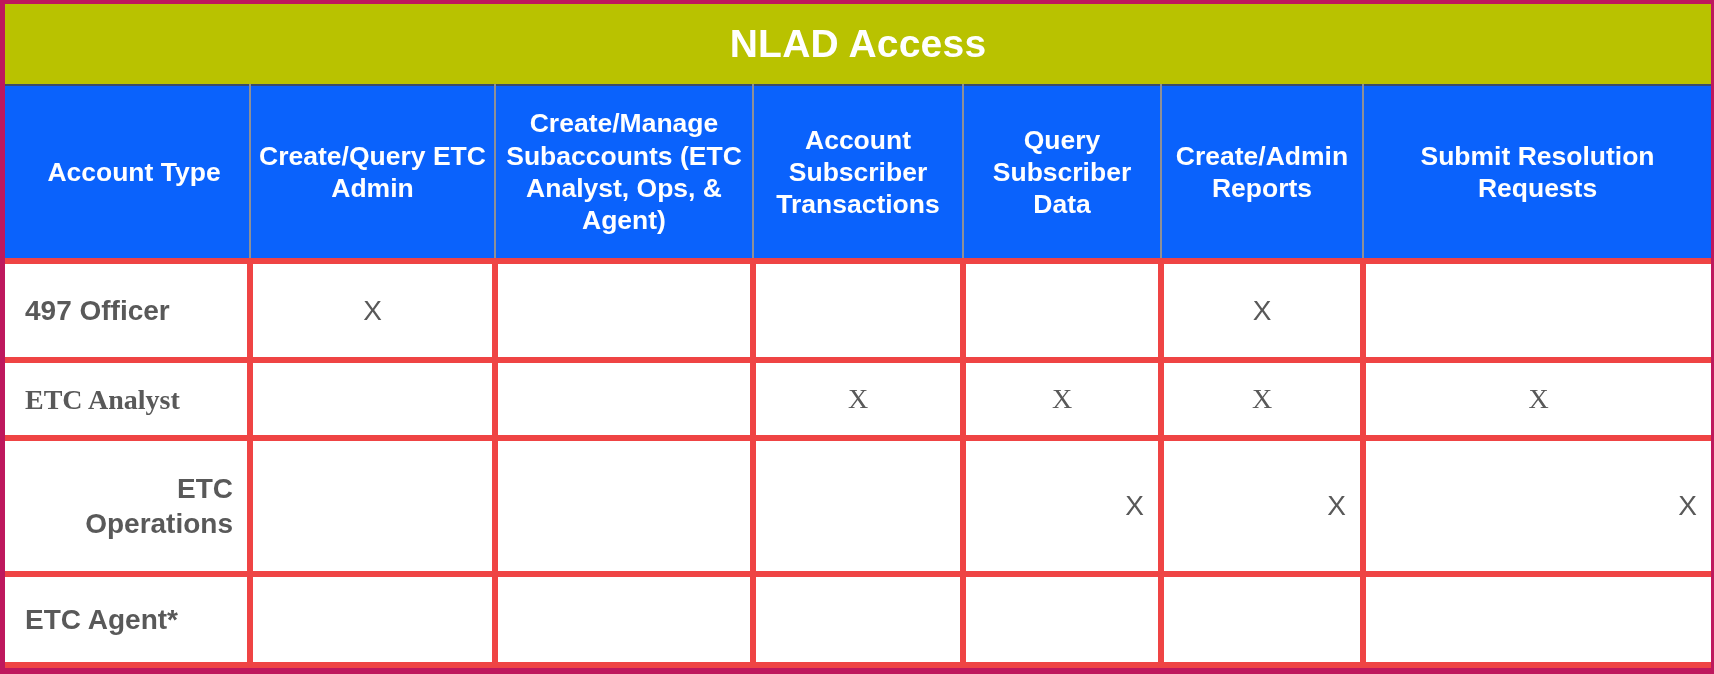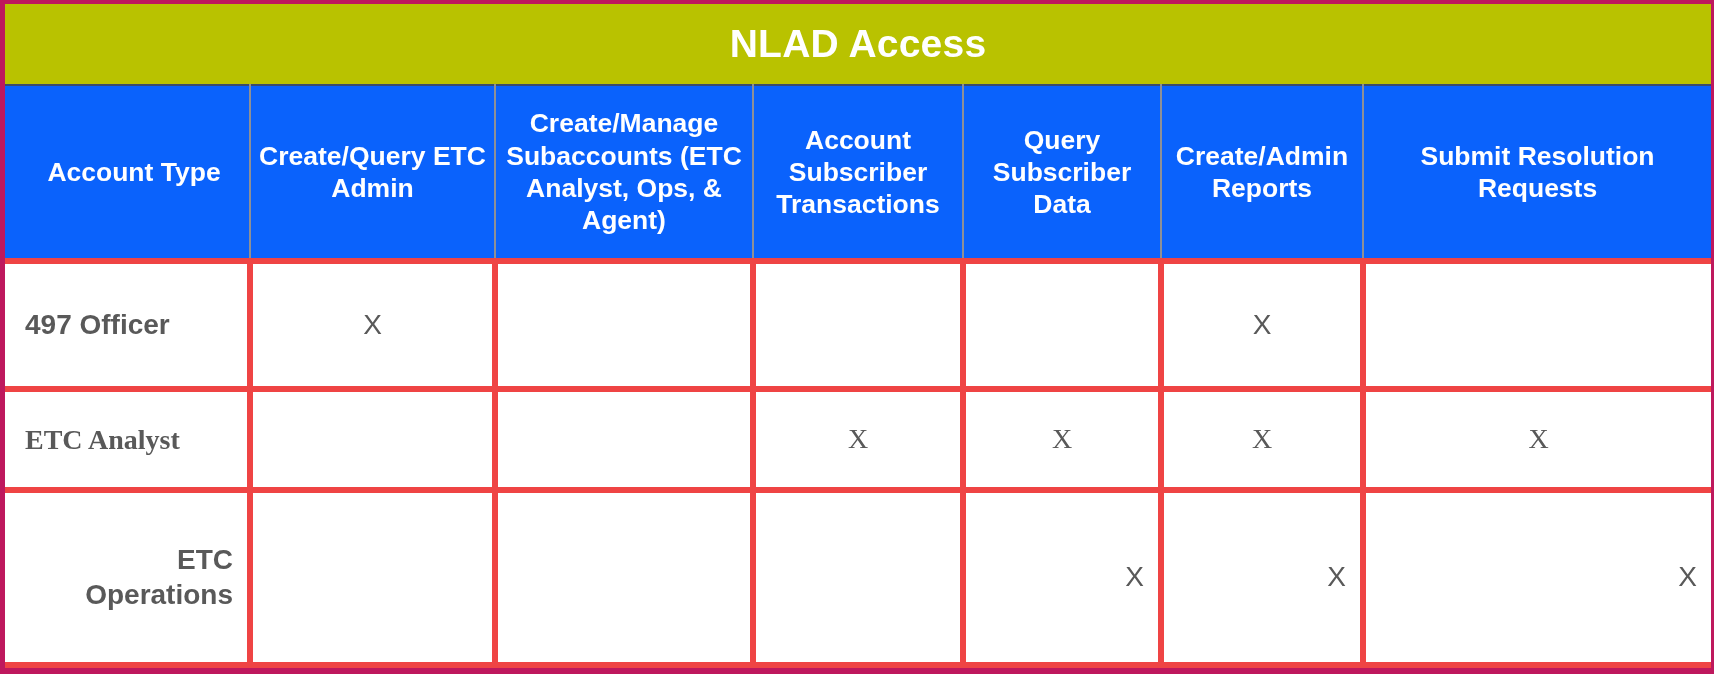--- a/index.html
+++ b/index.html
@@ -156,15 +156,24 @@
       <tr class="r-ops">
         <td class="rowlabel">ETC Operations</td>
         <td class="mark"></td>
         <td class="mark"></td>
         <td class="mark"></td>
         <td class="mark">X</td>
         <td class="mark">X</td>
         <td class="mark last-col">X</td>
       </tr>
 
+      <tr class="r-agent">
+        <td class="rowlabel">ETC Agent*</td>
+        <td class="mark"></td>
+        <td class="mark"></td>
+        <td class="mark"></td>
+        <td class="mark"></td>
+        <td class="mark"></td>
+        <td class="mark last-col"></td>
+      </tr>
     </tbody>
   </table>
 </div>
 
 </body></html>

